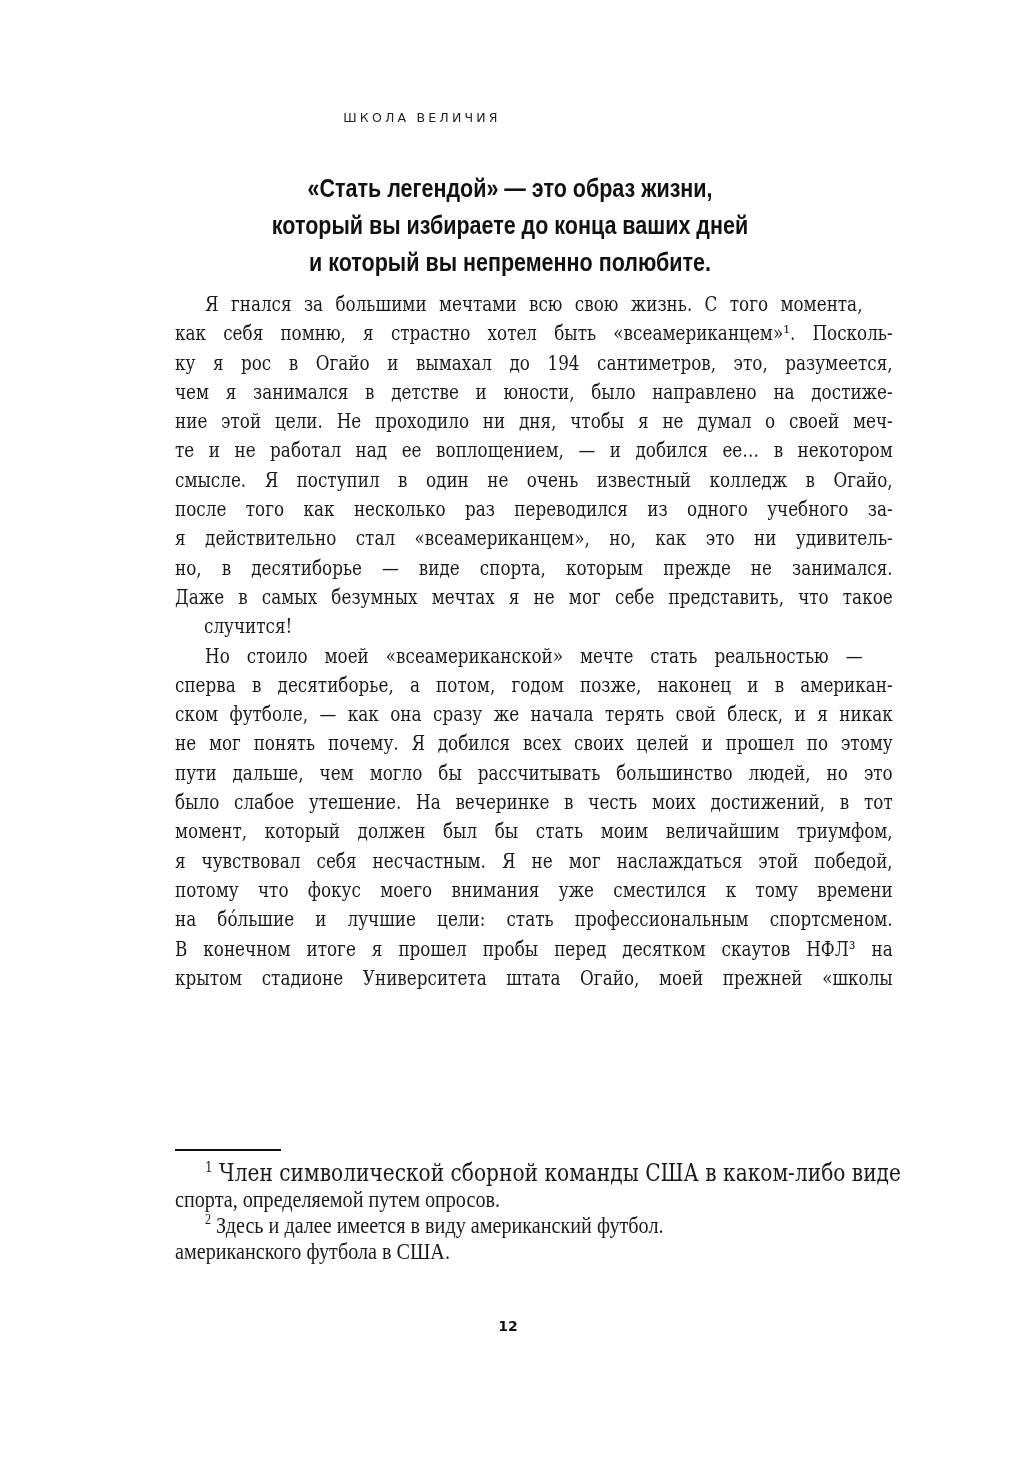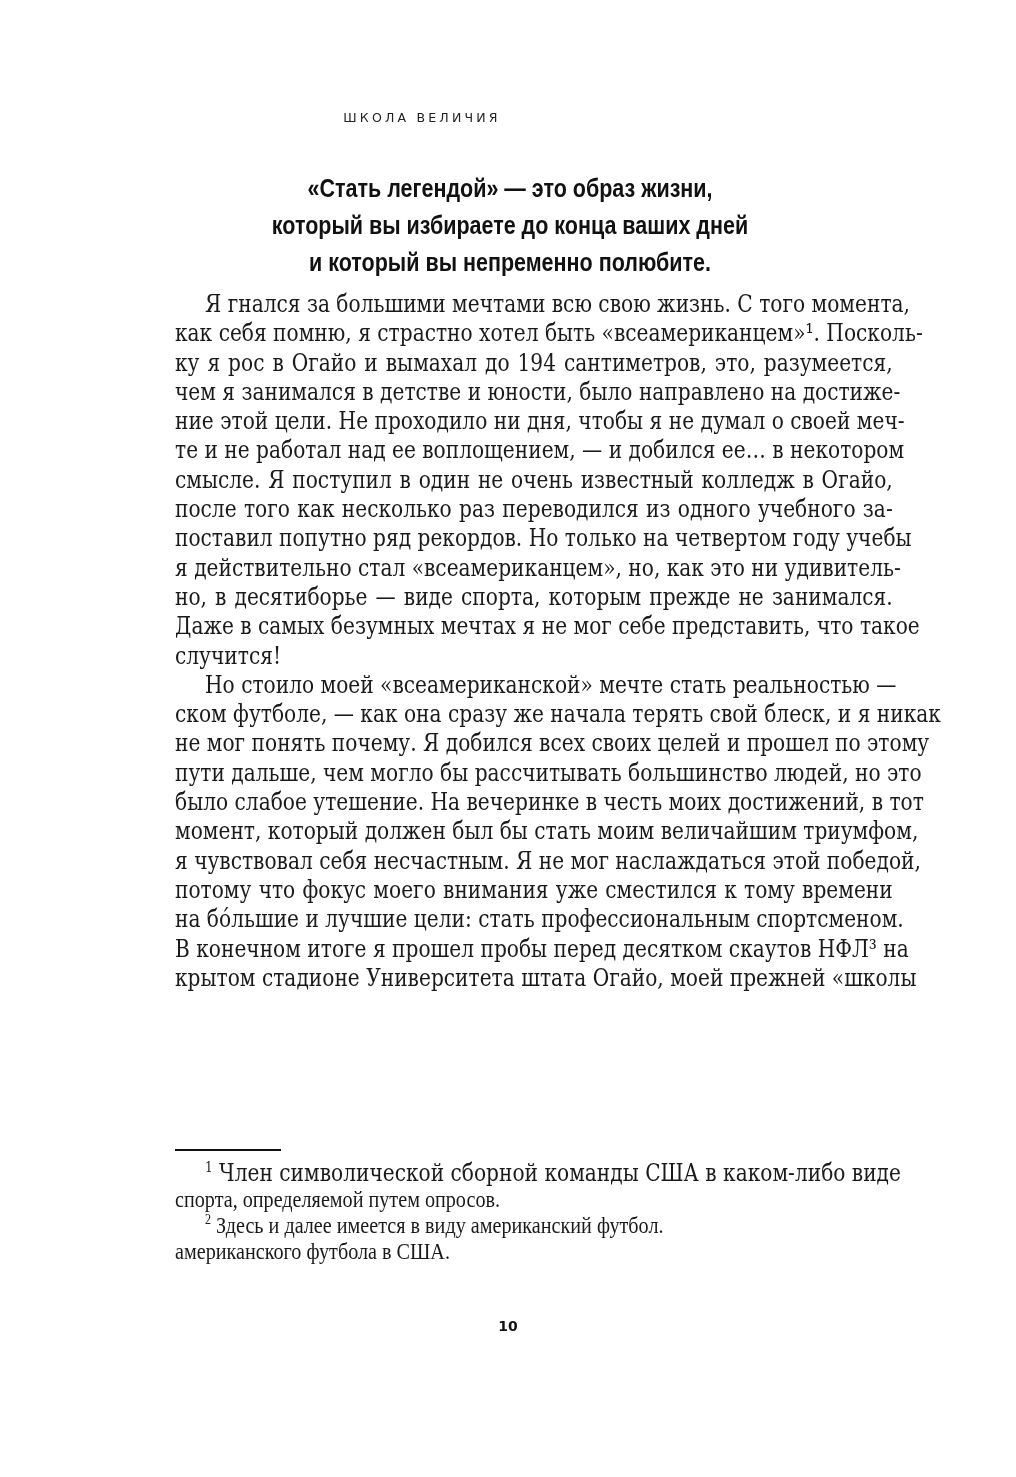--- a/index.html
+++ b/index.html
@@ -9,27 +9,27 @@
       font-family: "DejaVu Sans", sans-serif; font-size: 12.5px; letter-spacing: 3.2px; color: #222;
     }
     .epigraph {
       position: absolute; top: 170px; left: 160px; width: 700px; text-align: center;
       font-family: "Liberation Sans", sans-serif; font-weight: bold; font-size: 25px; line-height: 37px;
       color: #111; transform: scaleX(0.86); transform-origin: 50% 0;
     }
     .epigraph .line { display: block; white-space: nowrap; }
     .body-text {
       position: absolute; top: 290px; left: 175px; width: 718px;
-      font-family: "DejaVu Serif", serif; font-size: 24px; line-height: 29.3px; color: #1a1a1a;
+      font-family: "DejaVu Serif", serif; font-size: 20px; line-height: 29.3px; color: #1a1a1a;
     }
     .body-text .line {
       display: block; white-space: nowrap; text-align: justify; text-align-last: justify;
       transform-origin: 0 0;
     }
-    .body-text .line.last { text-align-last: left; }
+    .body-text .line.last { text-align-last: left; margin-left: 29px; }
     .body-text .line.indent { padding-left: 30px; }
     .footnote-rule {
       position: absolute; top: 1149px; left: 175px; width: 106px; height: 2px; background: #111;
     }
     .footnotes {
       position: absolute; top: 1160px; left: 175px; width: 718px;
       font-family: "DejaVu Serif", serif; font-size: 24px; line-height: 26px; color: #1a1a1a;
     }
     .footnotes .line { display: block; white-space: nowrap; text-align: justify; text-align-last: justify; }
     .footnotes .line.last { text-align-last: left; font-family: Liberation Serif, serif; }
@@ -56,28 +56,28 @@
 <div class="body-text">
   <div>
     <span class="line indent"><span class="sq ind">Я гнался за большими мечтами всю свою жизнь. С того момента,</span></span>
     <span class="line"><span class="sq">как себя помню, я страстно хотел быть «всеамериканцем»¹. Посколь-</span></span>
     <span class="line"><span class="sq">ку я рос в Огайо и вымахал до 194 сантиметров, это, разумеется,</span></span>
     <span class="line"><span class="sq">чем я занимался в детстве и юности, было направлено на достиже-</span></span>
     <span class="line"><span class="sq">ние этой цели. Не проходило ни дня, чтобы я не думал о своей меч-</span></span>
     <span class="line"><span class="sq">те и не работал над ее воплощением, — и добился ее… в некотором</span></span>
     <span class="line"><span class="sq">смысле. Я поступил в один не очень известный колледж в Огайо,</span></span>
     <span class="line"><span class="sq">после того как несколько раз переводился из одного учебного за-</span></span>
-    <span class="line"><span class="sq">поставил попутно ряд рекордов. Но только на четвертом году учебы</span></span>
     <span class="line"><span class="sq">я действительно стал «всеамериканцем», но, как это ни удивитель-</span></span>
     <span class="line"><span class="sq">но, в десятиборье — виде спорта, которым прежде не занимался.</span></span>
     <span class="line"><span class="sq">Даже в самых безумных мечтах я не мог себе представить, что такое</span></span>
     <span class="line last"><span class="sq" style="text-align-last:left">случится!</span></span>
   </div>
   <div>
     <span class="line indent"><span class="sq ind">Но стоило моей «всеамериканской» мечте стать реальностью —</span></span>
+    <span class="line"><span class="sq">сперва в десятиборье, а потом, годом позже, наконец и в американ-</span></span>
     <span class="line"><span class="sq">ском футболе, — как она сразу же начала терять свой блеск, и я никак</span></span>
     <span class="line"><span class="sq">не мог понять почему. Я добился всех своих целей и прошел по этому</span></span>
     <span class="line"><span class="sq">пути дальше, чем могло бы рассчитывать большинство людей, но это</span></span>
     <span class="line"><span class="sq">было слабое утешение. На вечеринке в честь моих достижений, в тот</span></span>
     <span class="line"><span class="sq">момент, который должен был бы стать моим величайшим триумфом,</span></span>
     <span class="line"><span class="sq">я чувствовал себя несчастным. Я не мог наслаждаться этой победой,</span></span>
     <span class="line"><span class="sq">потому что фокус моего внимания уже сместился к тому времени</span></span>
     <span class="line"><span class="sq">на бóльшие и лучшие цели: стать профессиональным спортсменом.</span></span>
     <span class="line"><span class="sq">В конечном итоге я прошел пробы перед десятком скаутов НФЛ³ на</span></span>
     <span class="line"><span class="sq">крытом стадионе Университета штата Огайо, моей прежней «школы</span></span>
@@ -92,13 +92,13 @@
     <span class="line last"><span class="sq" style="text-align-last:left">спорта, определяемой путем опросов.</span></span>
   </div>
   <div>
     <span class="line indent last"><span class="sq ind" style="text-align-last:left"><sup>2</sup>&nbsp;<span>Здесь и далее имеется в виду американский футбол.</span></span></span>
   </div>
   <div>
     <span class="line last"><span class="sq" style="text-align-last:left">американского футбола в США.</span></span>
   </div>
 </div>
 
-<div class="page-number">10</div>
+<div class="page-number">12</div>
 
 </body></html>

